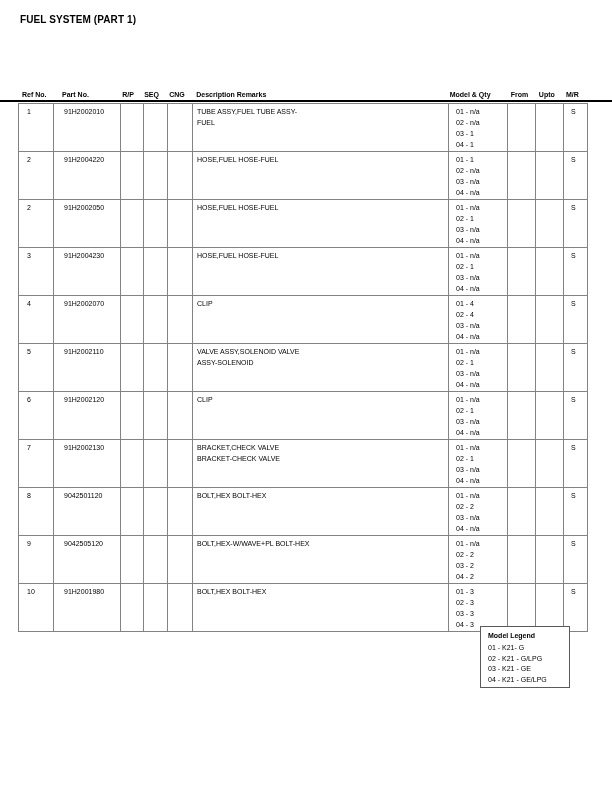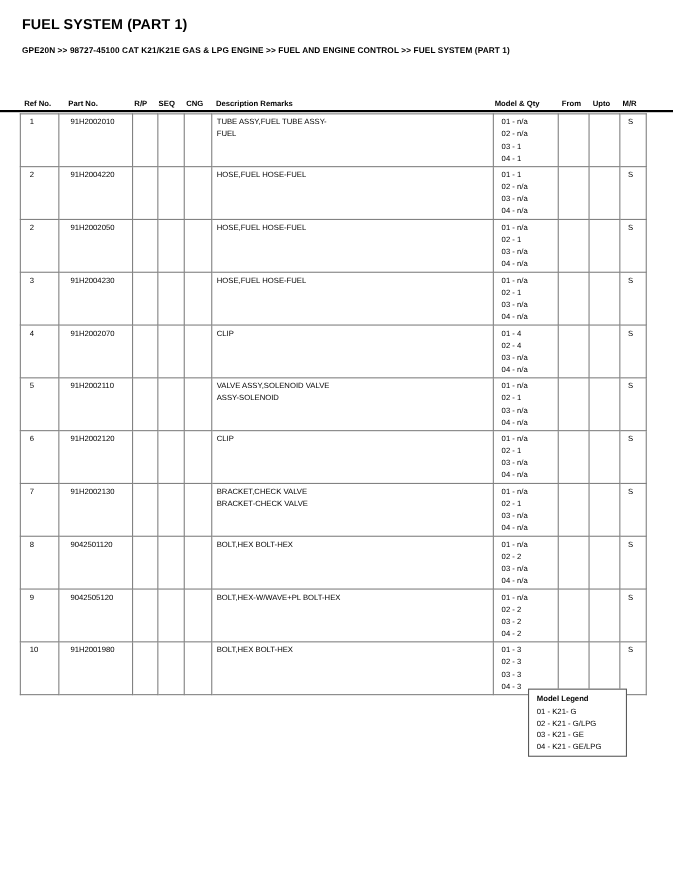--- a/index.html
+++ b/index.html
@@ -1,21 +1,21 @@
 <!DOCTYPE html>
 <html><head>
 <meta charset="utf-8">
 <style>
   html, body { margin:0; padding:0; background:#e8e8e8; }
   .page {
     position:relative; width:612px; height:792px; background:#ffffff;
     font-family:"Liberation Sans", sans-serif; color:#000000; overflow:hidden;
     margin:0 auto;
   }
-  .doc-title { position:absolute; left:20px; top:14px; font-size:13px; font-weight:700; letter-spacing:0.1px; }
+  .doc-title { position:absolute; left:20px; top:14px; font-size:10px; font-weight:700; letter-spacing:0.1px; }
   .breadcrumb { position:absolute; left:20px; top:41px; font-size:7.5px; font-weight:700; letter-spacing:0.1px; }
 
   table { border-collapse:collapse; table-layout:fixed; }
 
   .header-table { position:absolute; left:18px; top:84px; width:570px; }
   .header-table th {
     font-size:7px; font-weight:700; text-align:left; vertical-align:bottom;
     padding:0; height:14px; white-space:nowrap; overflow:visible;
   }
 
@@ -48,21 +48,20 @@
   }
   .legend-title { font-size:7px; font-weight:700; margin-bottom:4px; white-space:nowrap; }
   .legend-items .line { font-size:7px; line-height:10.5px; white-space:nowrap; }
 </style>
 </head>
 <body>
 
 <div class="page">
 
   <div class="doc-title">FUEL SYSTEM (PART 1)</div>
-  <div class="breadcrumb">GPE20N &gt;&gt; 98727-45100 CAT K21/K21E GAS &amp; LPG ENGINE &gt;&gt; FUEL AND ENGINE CONTROL &gt;&gt; FUEL SYSTEM (PART 1)</div>
 
   <table class="header-table">
     <colgroup>
       <col style="width:35px">
         <col style="width:67px">
         <col style="width:23px">
       <col style="width:24px">
         <col style="width:25px">
         <col style="width:256px">
       <col style="width:59px">

